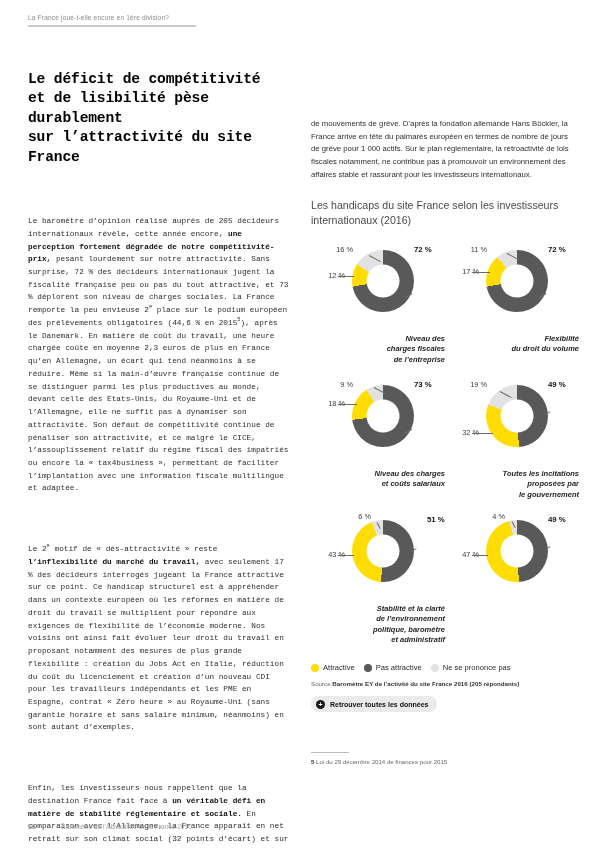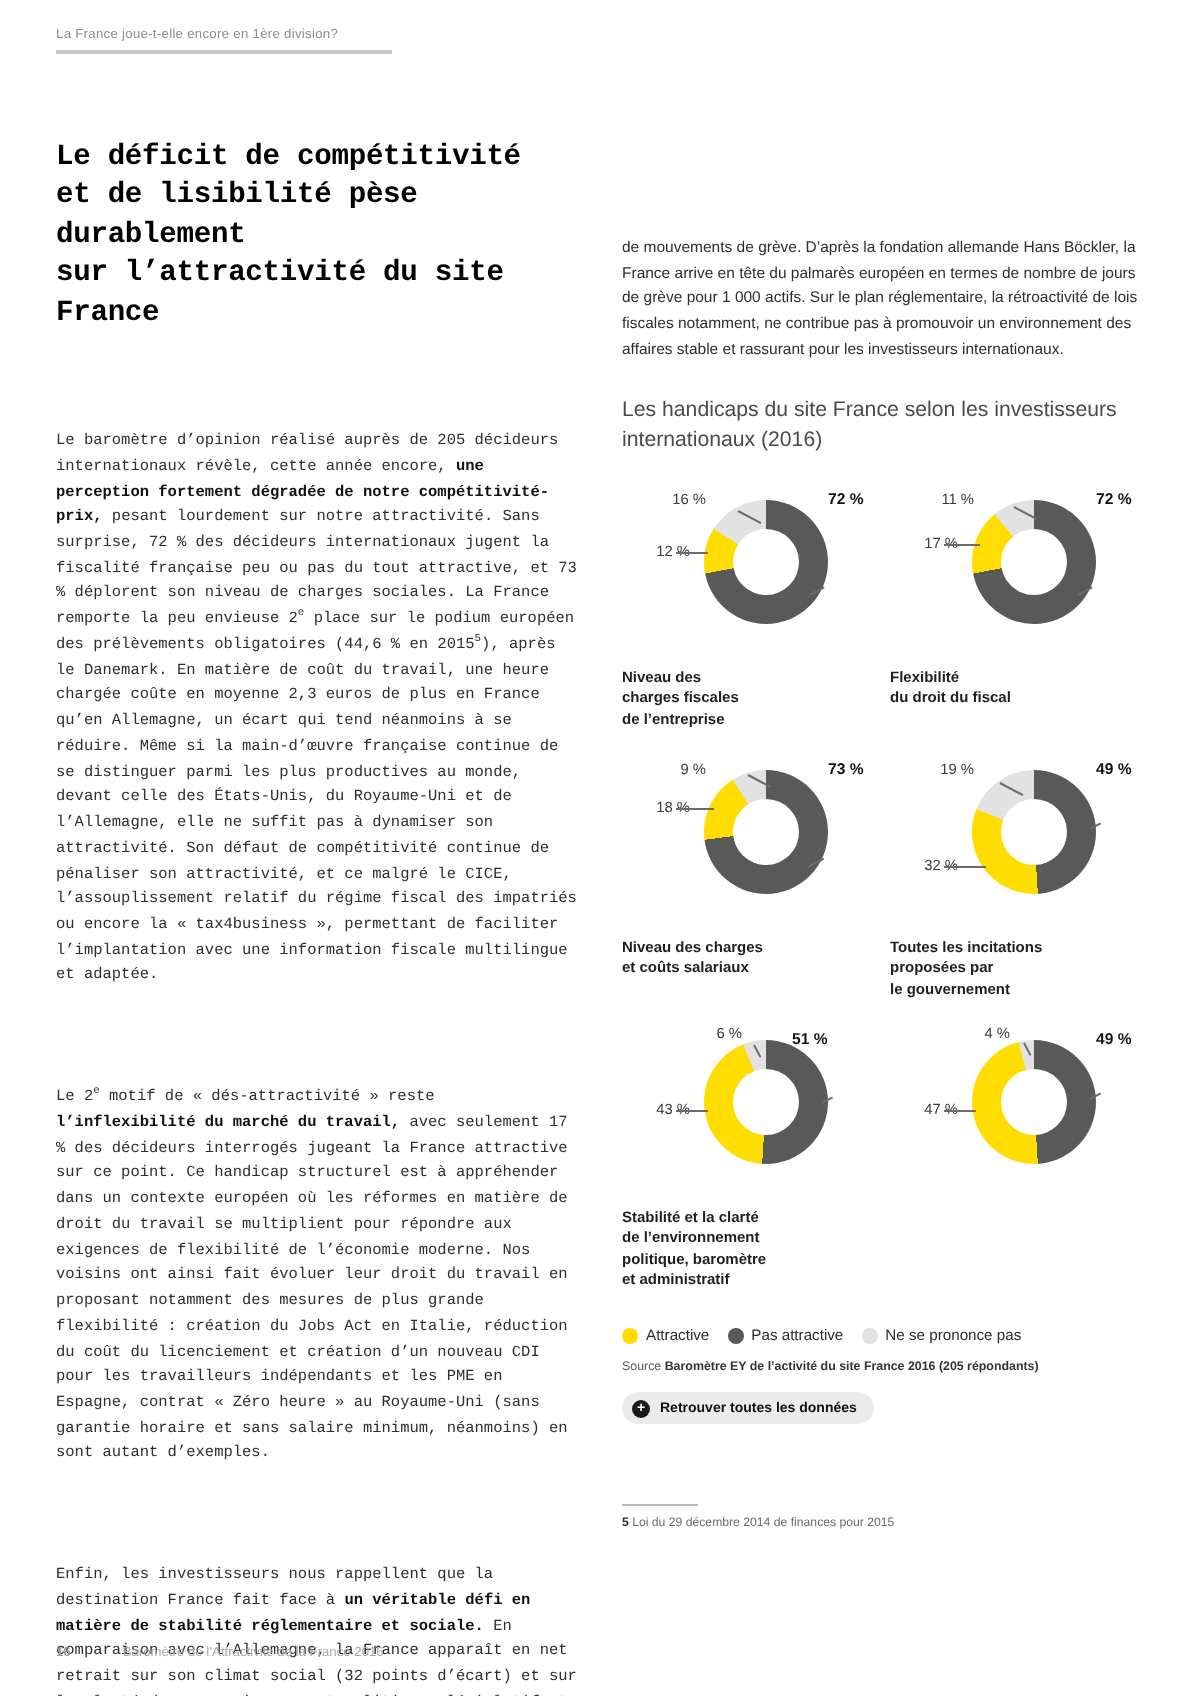--- a/index.html
+++ b/index.html
@@ -75,22 +75,22 @@
   .lbl {
     position: absolute; font-size: 7.4px; color: #3b3b3b;
     white-space: nowrap;
   }
   .lbl.big { font-weight: bold; color: #111; font-size: 7.8px; text-align: right; }
 
   .leader { position: absolute; background: #6b6b6b; height: 1px; }
 
   .cap {
     position: absolute; left: 0; top: 92px; width: 134px;
-    text-align: left; font-size: 7.5px; font-weight: bold;
-    line-height: 1.37; color: #1f1f1f;
+    text-align: right; font-size: 7.5px; font-weight: bold;
+    line-height: 1.37; color: #1f1f1f; font-style: italic;
   }
 
   
   .legend {
     position: absolute; left: 311px; top: 663px; width: 268px;
     display: flex; align-items: center; gap: 9px;
   }
   .lg-item { display: flex; align-items: center; gap: 4px; }
   .dot { width: 8px; height: 8px; border-radius: 50%; display: inline-block; }
   .lg-text { font-size: 7.6px; color: #2b2b2b; white-space: nowrap; }
@@ -184,21 +184,21 @@
             <div class="donut" style="background: conic-gradient(rgb(89, 89, 89) 0deg, rgb(89, 89, 89) 259.2deg, rgb(255, 221, 0) 259.2deg, rgb(255, 221, 0) 320.4deg, rgb(226, 226, 226) 320.4deg, rgb(226, 226, 226) 360deg);"></div>
             <span class="lbl big" style="left: 103px; top: 3px;">72 %</span>
             <span class="leader" style="left: 93.8039px; top: 55.2104px; width: 8.19614px; transform: rotate(-28deg); transform-origin: left center;"></span>
             <span class="lbl" style="right: 100px; top: 24.5153px;">17 %</span>
             <span class="leader" style="left: 27px; top: 29.5153px; width: 17.6553px;"></span>
             <span class="lbl" style="right: 92px; top: 3px;">11 %</span>
             <span class="leader" style="left: 61.5153px; top: 10.6553px; width: 13px; transform: rotate(28deg); transform-origin: left center;"></span>
           </div>
           <div class="cap">
             <div>Flexibilité</div>
-            <div>du droit du fiscal</div>
+            <div>du droit du volume</div>
           </div>
         </div>
         <div class="cell">
           <div class="donut-wrap">
             <div class="donut" style="background: conic-gradient(rgb(89, 89, 89) 0deg, rgb(89, 89, 89) 262.8deg, rgb(255, 221, 0) 262.8deg, rgb(255, 221, 0) 327.6deg, rgb(226, 226, 226) 327.6deg, rgb(226, 226, 226) 360deg);"></div>
             <span class="lbl big" style="left: 103px; top: 3px;">73 %</span>
             <span class="leader" style="left: 93.253px; top: 55.8554px; width: 8.747px; transform: rotate(-28deg); transform-origin: left center;"></span>
             <span class="lbl" style="right: 100px; top: 22.0782px;">18 %</span>
             <span class="leader" style="left: 27px; top: 27.0782px; width: 18.6648px;"></span>
             <span class="lbl" style="right: 92px; top: 3px;">9 %</span>
@@ -221,21 +221,21 @@
           </div>
           <div class="cap">
             <div>Toutes les incitations</div>
             <div>proposées par</div>
             <div>le gouvernement</div>
           </div>
         </div>
         <div class="cell tall">
           <div class="donut-wrap">
             <div class="donut" style="background: conic-gradient(rgb(89, 89, 89) 0deg, rgb(89, 89, 89) 183.6deg, rgb(255, 221, 0) 183.6deg, rgb(255, 221, 0) 338.4deg, rgb(226, 226, 226) 338.4deg, rgb(226, 226, 226) 360deg);"></div>
-            <span class="lbl big" style="left: 85px; top: 3px;">51 %</span>
+            <span class="lbl big" style="left: 116px; top: 3px;">51 %</span>
             <span class="leader" style="left: 99.9867px; top: 38.8481px; width: 6px; transform: rotate(-28deg); transform-origin: left center;"></span>
             <span class="lbl" style="right: 100px; top: 38.3802px;">43 %</span>
             <span class="leader" style="left: 27px; top: 43.3802px; width: 16.3447px;"></span>
             <span class="lbl" style="right: 74px; top: 0px;">6 %</span>
             <span class="leader" style="left: 65.7533px; top: 9.49596px; width: 7px; transform: rotate(62deg); transform-origin: left center;"></span>
           </div>
           <div class="cap">
             <div>Stabilité et la clarté</div>
             <div>de l’environnement</div>
             <div>politique, baromètre</div>

